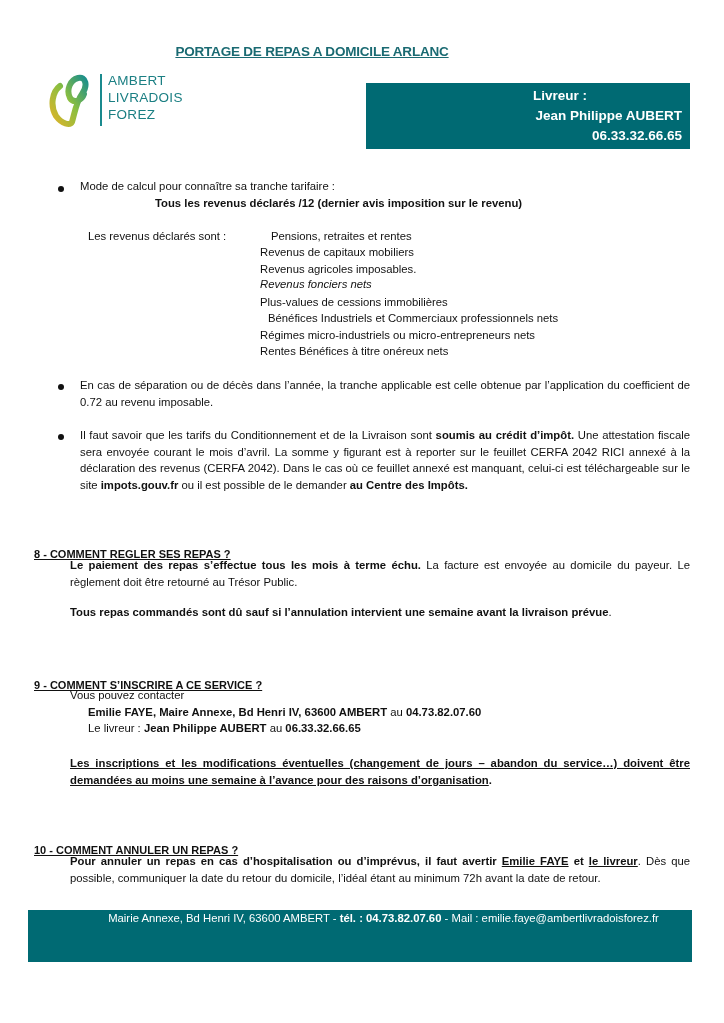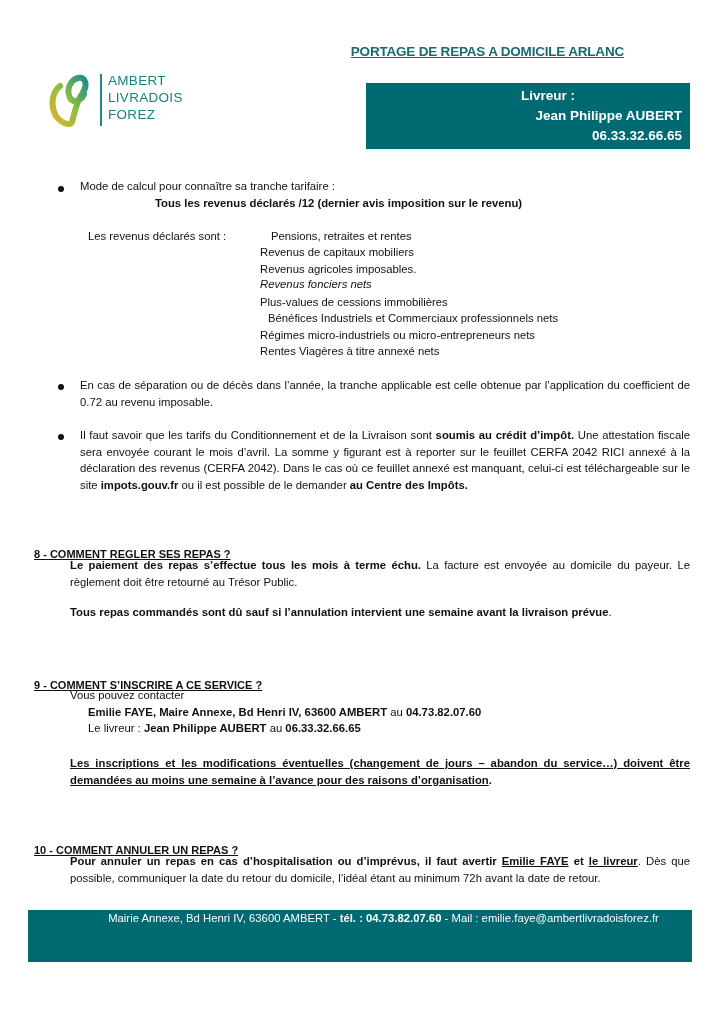--- a/index.html
+++ b/index.html
@@ -1,26 +1,26 @@
 <!DOCTYPE html>
 <html><head>
 <meta charset="utf-8">
 <style>
   html, body { margin:0; padding:0; background:#ffffff; }
   body { width:724px; height:1023px; position:relative; overflow:hidden;
          font-family:"Liberation Sans", sans-serif; color:#111; font-size:11.3px; }
   .abs { position:absolute; }
-  .title { left:0; width:624px; top:44px; text-align:right; font-weight:bold; font-size:13.5px;
+  .title { left:0; width:624px; top:44px; text-align:center; font-weight:bold; font-size:13.5px;
            color:#1a6a72; text-decoration:underline; letter-spacing:-0.2px; }
   .logo { left:48px; top:70px; width:160px; height:60px; }
   .logo-sep { position:absolute; left:52px; top:4px; width:2px; height:52px; background:#1a8a8e; }
   .logo-text { position:absolute; left:60px; top:2px; color:#1b7f83; font-size:13.5px; line-height:17px; letter-spacing:0.3px; }
   .livreur-box { left:366px; top:83px; width:324px; height:66px; background:#006a73; color:#fff;
                  font-weight:bold; font-size:13.5px; line-height:20px; box-sizing:border-box; padding:3px 8px 0 0; }
-  .livreur-box .l1 { position:absolute; left:133px; top:3px;padding-left:22px; }
+  .livreur-box .l1 { position:absolute; left:145px; top:3px;padding-left:22px; }
   .livreur-box .l2, .livreur-box .l3 { text-align:right; }
   .livreur-box .l2 { margin-top:20px; }
   .bullet { position:absolute; left:58px; width:6px; height:6px; border-radius:50%; background:#111; }
   .line { position:absolute; white-space:nowrap; }
   .para { position:absolute; text-align:justify; line-height:16.6px; }
   .h { position:absolute; left:34px; font-weight:bold; text-decoration:underline; font-size:11px;margin-top:22px; }
   b { font-weight:bold; }
   u { text-decoration:underline; }
   .footer { left:28px; top:910px; width:664px; height:52px; background:#006a73; color:#fff; text-align:center; }
   .footer .f1 { font-weight:bold; font-size:12.5px; margin-top:10px; }
@@ -60,21 +60,21 @@
 <div class="line" style="left:80px;top:180px;">Mode de calcul pour connaître sa tranche tarifaire :</div>
 <div class="line" style="left:155px;top:197px;font-weight:bold;">Tous les revenus déclarés /12  (dernier avis imposition sur le revenu)</div>
 <div class="line" style="left:88px;top:230px;">Les revenus déclarés sont :</div>
 <div class="line" style="left:243px;top:230px;margin-left:28px;">Pensions, retraites et rentes</div>
 <div class="line" style="left:260px;top:246px;">Revenus de capitaux mobiliers</div>
 <div class="line" style="left:260px;top:263px;">Revenus agricoles imposables.</div>
 <div class="line" style="left:260px;top:278px;font-style:italic;">Revenus fonciers nets</div>
 <div class="line" style="left:260px;top:296px;">Plus-values de cessions immobilières</div>
 <div class="line" style="left:260px;top:312px;padding-left:8px;">Bénéfices Industriels et Commerciaux professionnels nets</div>
 <div class="line" style="left:260px;top:329px;">Régimes micro-industriels ou micro-entrepreneurs nets</div>
-<div class="line" style="left:260px;top:345px;">Rentes Viagères à titre annexé nets</div>
+<div class="line" style="left:260px;top:345px;">Rentes Bénéfices à titre onéreux nets</div>
 
 <span class="bullet" style="top:384px;"></span>
 <div class="para" style="left:80px;top:377px;width:610px;">En cas de séparation ou de décès dans l’année, la tranche applicable est celle obtenue par l’application du coefficient de 0.72 au revenu imposable.</div>
 
 <span class="bullet" style="top:434px;"></span>
 <div class="para" style="left:80px;top:427px;width:610px;"><span>Il faut savoir que les tarifs du Conditionnement et de la Livraison sont </span><b>soumis au crédit d’impôt.</b><span> Une attestation fiscale sera envoyée courant le mois d’avril. La somme y figurant est à reporter sur le feuillet CERFA 2042 RICI annexé à la déclaration des revenus (CERFA 2042). Dans le cas où ce feuillet annexé est manquant, celui-ci est téléchargeable sur le site </span><b>impots.gouv.fr</b><span> ou il est possible de le demander </span><b>au Centre des Impôts.</b></div>
 
 <div class="h" style="top:526px;">8 - COMMENT REGLER SES REPAS ?</div>
 <div class="para" style="left:70px;top:557px;width:620px;"><b>Le paiement des repas s’effectue tous les mois à terme échu.</b><span> La facture est envoyée au domicile du payeur. Le règlement doit être retourné au Trésor Public.</span></div>
 <div class="line" style="left:70px;top:606px;"><b>Tous repas commandés sont dû sauf si l’annulation intervient une semaine avant la livraison prévue</b><span>.</span></div>

